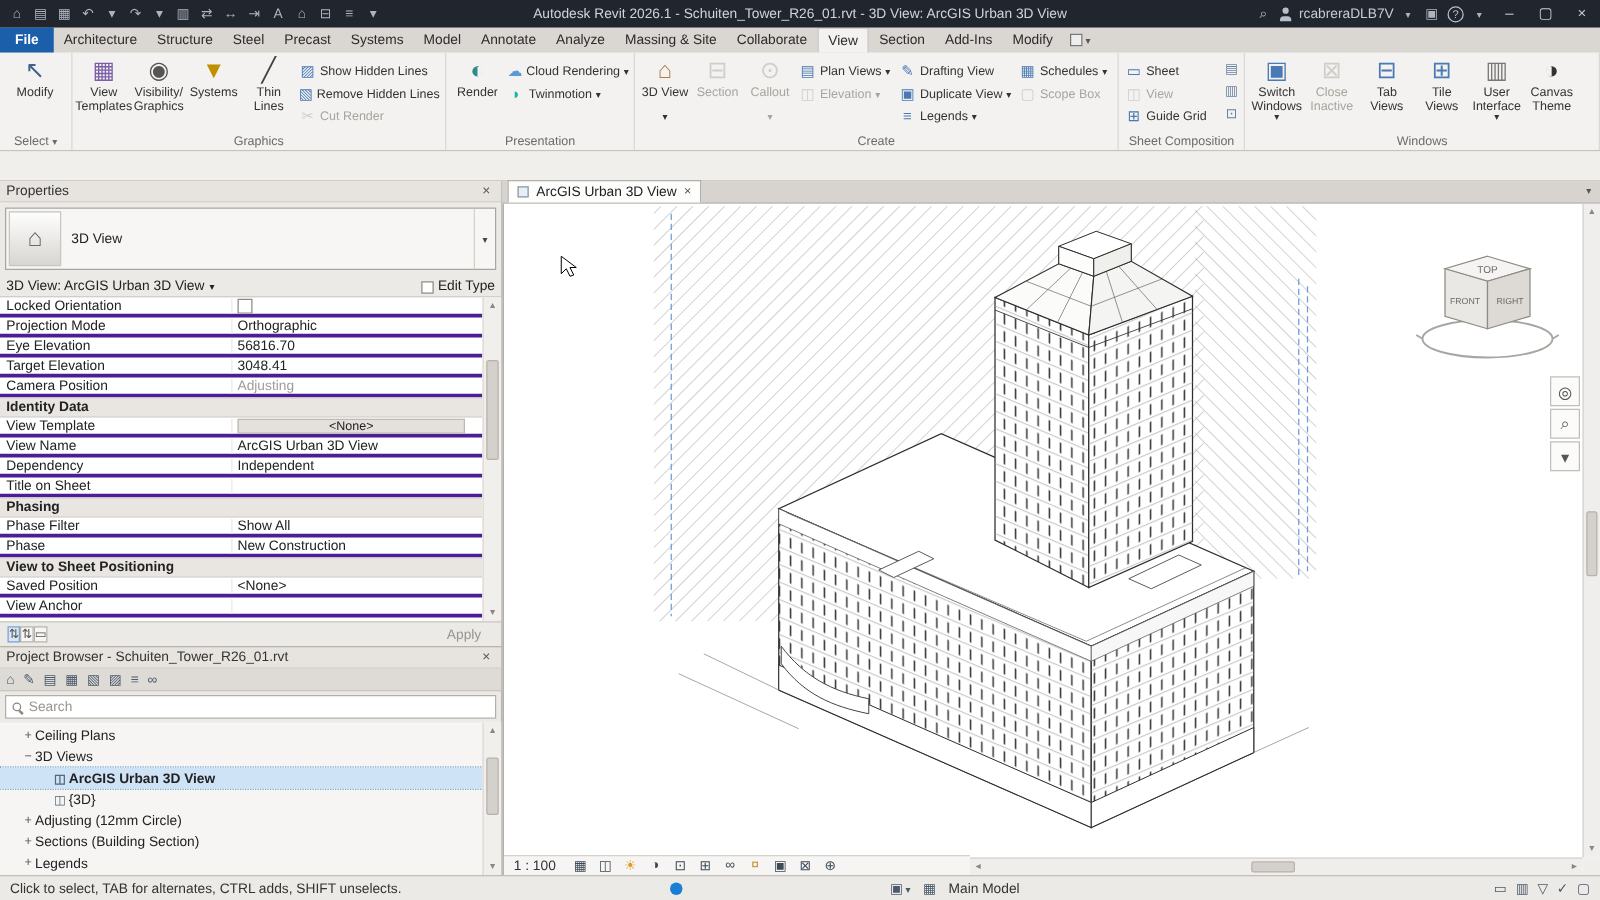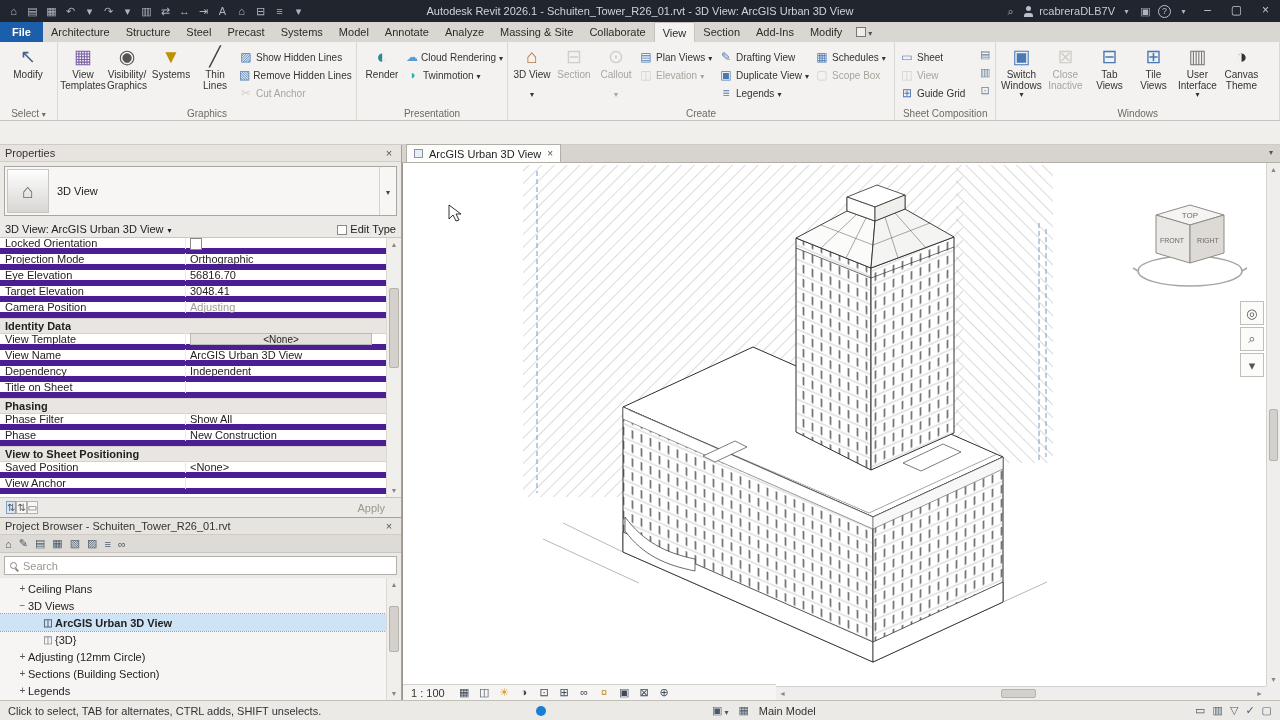--- a/index.html
+++ b/index.html
@@ -62,21 +62,21 @@
   .timg{width:42px;height:44px;margin:2px;border:1px solid #c9c5c0;background:linear-gradient(#fefefe,#d8d6d2);display:flex;align-items:center;justify-content:center;font-size:20px;color:#6b6b6b}
   .tname{padding-left:6px;font-size:11px}
   .tdrop{margin-left:auto;width:17px;text-align:center;color:#444;align-self:stretch;line-height:48px;border-left:1px solid #d5d1cc}
   .edittype{height:18px;display:flex;align-items:center;padding:0 5px;font-size:11px;border-bottom:1px solid #c9c5c0;background:#eceae7}
   .edittype .inst{flex:1;display:flex;align-items:center;gap:4px;color:#222;white-space:nowrap;overflow:hidden}
   .eticon{width:10px;height:10px;border:1px solid #8d8984;background:#fff;display:inline-block;margin-right:3px}
   .etbtn{display:flex;align-items:flex-end;color:#222}
 
   .pgrid{flex:1;display:flex;background:#fff;overflow:hidden;min-height:0}
   .pgrid-rows{flex:1;overflow:hidden}
-  .prow{height:16px;display:flex;border-bottom:6px solid #4c1d95;font-size:11px;align-items:center}
+  .prow{height:16px;display:flex;border-bottom:3px solid #4c1d95;font-size:11px;align-items:center}
   .pname{width:186px;padding-left:5px;color:#222;border-right:1px solid #ebe9e6;overflow:hidden;white-space:nowrap}
   .pval{flex:1;padding-left:4px;overflow:hidden;white-space:nowrap}
   .prow.header{background:#e9e6e2;border-top:1px solid #d6d2cd;border-bottom:1px solid #d6d2cd;font-weight:bold}
   .prow.header .pname{width:auto;border:none}
   .prow.gray .pvtext{color:#a09c96}
   .prow.btn .pvtext{display:block;background:#e4e1dd;border:1px solid #bdb9b3;text-align:center;margin:1px 14px 1px 0;font-size:10px;height:12px;line-height:11px}
   .prow.chk .pval::before{content:"";display:inline-block;width:10px;height:10px;border:1px solid #8d8984;background:#fff;vertical-align:middle}
 
   .vsb{width:15px;background:#f1efec;border-left:1px solid #dcd8d3;position:relative}
   .sa{position:absolute;left:0;right:0;height:13px;text-align:center;color:#8a8680;font-size:7px;line-height:13px}
@@ -236,21 +236,21 @@
     <div class="srow">
           <span class="si" style="color: rgb(74, 122, 181);">▨</span>
           <span>Show Hidden Lines</span>
         </div>
         <div class="srow">
           <span class="si" style="color: rgb(74, 122, 181);">▧</span>
           <span>Remove Hidden Lines</span>
         </div>
         <div class="srow gray">
           <span class="si">✂</span>
-          <span>Cut Anchor</span>
+          <span>Cut Render</span>
         </div>
       </div>
     <div class="rpanel-label">Graphics</div>
   </div>
 
   <div class="rpanel">
     <div class="bigbtn">
       <span class="ric" style="color:#2e8b8b">◐</span>
       <span class="bl">Render</span>
     </div>

